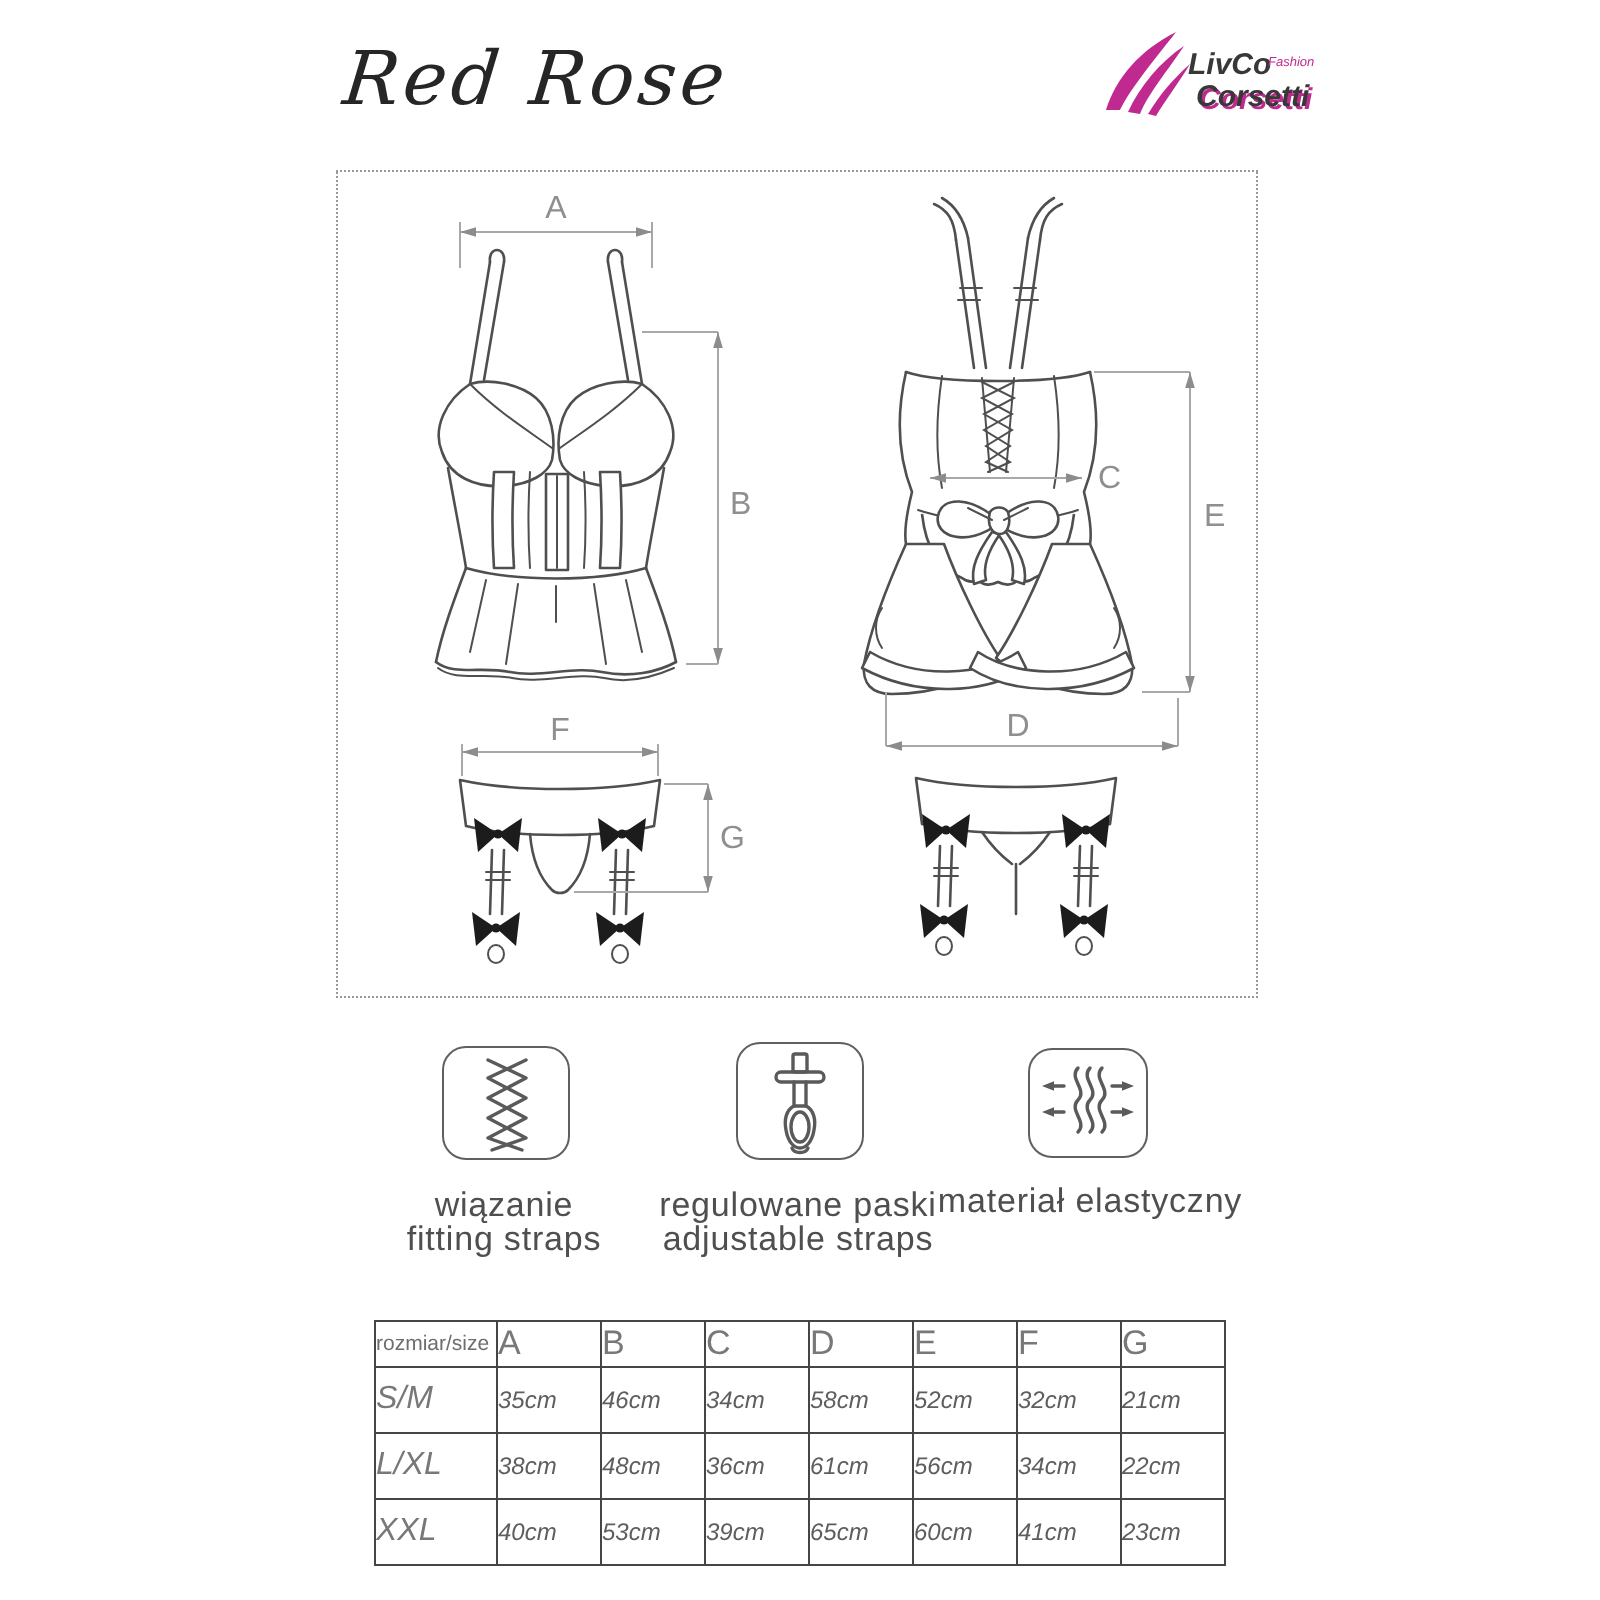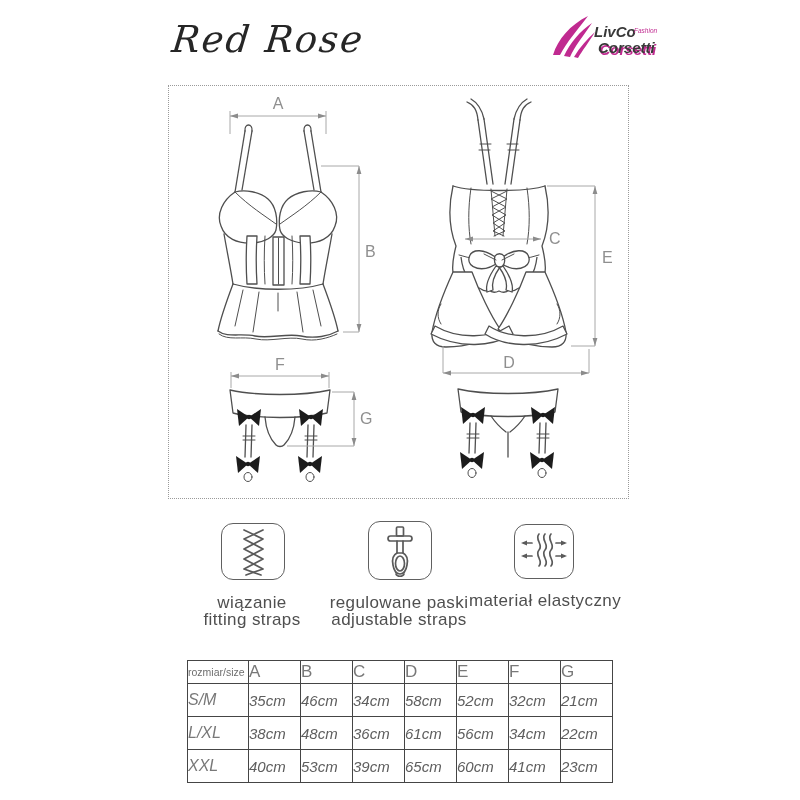--- a/index.html
+++ b/index.html
@@ -27,21 +27,21 @@
   .feat span{display:block;}
   table.sizes{position:absolute;left:187px;top:660px;border-collapse:collapse;
               table-layout:fixed;width:425px;}
   table.sizes td,table.sizes th{border:1px solid #454545;text-align:left;
               vertical-align:middle;padding:0;font-weight:normal;}
   tr.hdr{height:23px;}
   tr.dat{height:33px;font-style:italic;}
   .corner{font-size:10.5px;color:#6e6e6e;}
   .colL{font-size:17px;color:#787878;}
   .sizeL{font-size:16px;color:#787878;}
-  .valL{font-size:15px;color:#5e5e5e;}
+  .valL{font-size:12px;color:#5e5e5e;}
   .lt1{font:bold italic 15px "Liberation Sans",sans-serif;fill:#383838;}
   .lt2{font:italic 6.5px "Liberation Sans",sans-serif;fill:#c02a90;}
   .lt3{font:bold italic 15px "Liberation Sans",sans-serif;fill:#383838;}
   .lt3s{font:bold italic 15px "Liberation Sans",sans-serif;fill:#c02a90;}
 </style>
 </head>
 <body>
 
 <div class="page">
 

